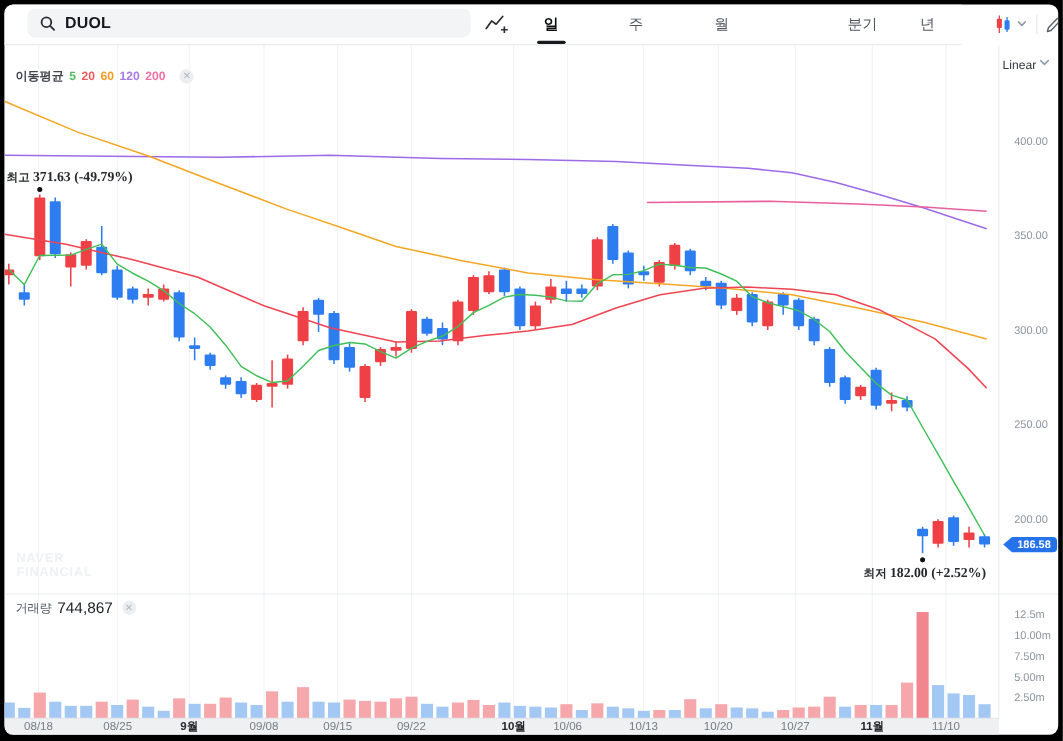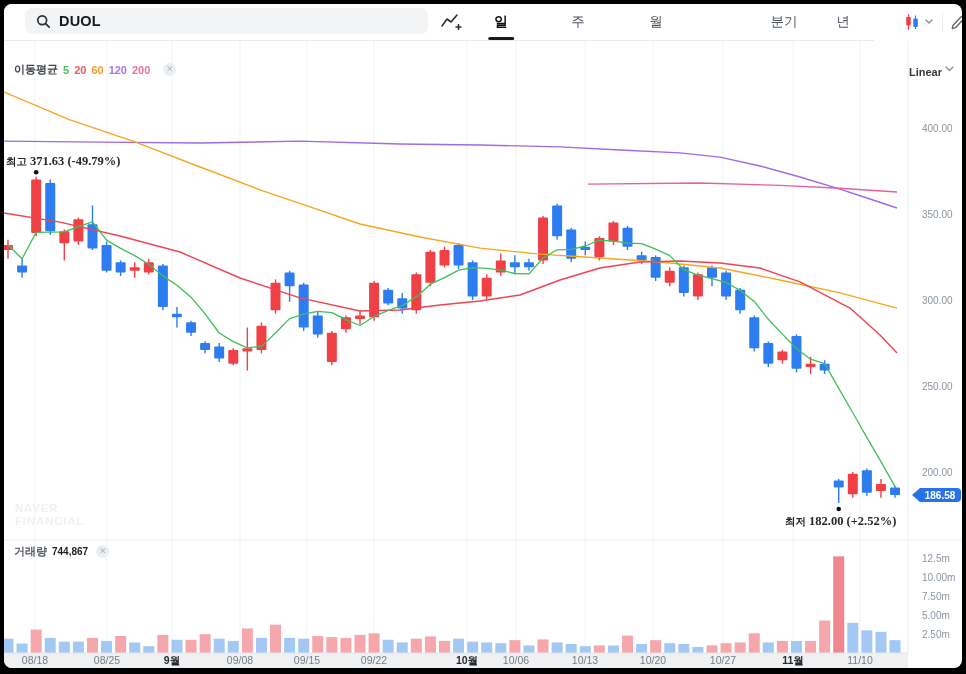--- a/index.html
+++ b/index.html
@@ -19,25 +19,25 @@
   .tab.active{color:#0b0c0e;font-weight:bold;}
   .tab.active:after{content:"";position:absolute;left:50%;transform:translateX(-50%);bottom:0;
     width:26px;height:3px;background:#17191c;border-radius:2px;}
   .icon-sep{position:absolute;top:9px;width:1px;height:18px;background:#e7e9ec;}
   
   .legend{position:absolute;left:10px;top:46px;z-index:4;display:flex;align-items:center;gap:5px;font-size:11px;margin-top:12px;}
   .legend .t{color:#41464d;font-weight:bold;}
   .legend .p{font-weight:bold;}
   .chip-x{width:13px;height:13px;border-radius:50%;background:#eceff2;color:#aeb6bf;font-size:9px;
     line-height:13px;text-align:center;margin-left:3px;cursor:pointer;}
-  .scale-sel{position:absolute;right:8px;top:62px;z-index:4;display:flex;gap:3px;
-    font-size:11px;color:#33373d;font-weight:bold;cursor:pointer;}
+  .scale-sel{position:absolute;right:8px;top:50px;z-index:4;display:flex;gap:3px;
+    font-size:11px;color:#33373d;font-weight:normal;cursor:pointer;}
   .vol-head{position:absolute;left:10px;top:540px;z-index:4;display:flex;align-items:center;gap:5px;font-size:11px;}
-  .vol-head .t{color:#555b63;font-weight:bold;}
-  .vol-head .v{font-weight:bold;color:#1b1e22;font-size:10px;}
+  .vol-head .t{color:#555b63;}
+  .vol-head .v{font-weight:normal;color:#1b1e22;font-size:14px;}
   .watermark{position:absolute;left:11px;top:498px;z-index:1;font-size:11.5px;font-weight:bold;
     line-height:13px;color:#eef1f4;letter-spacing:.8px;}
   svg text{font-family:"Liberation Sans","DejaVu Sans",sans-serif;}
   .serifnum{font-family:"Liberation Serif","DejaVu Serif",serif;}
 </style>
 </head>
 <body>
 
 <div class="frame">
 

